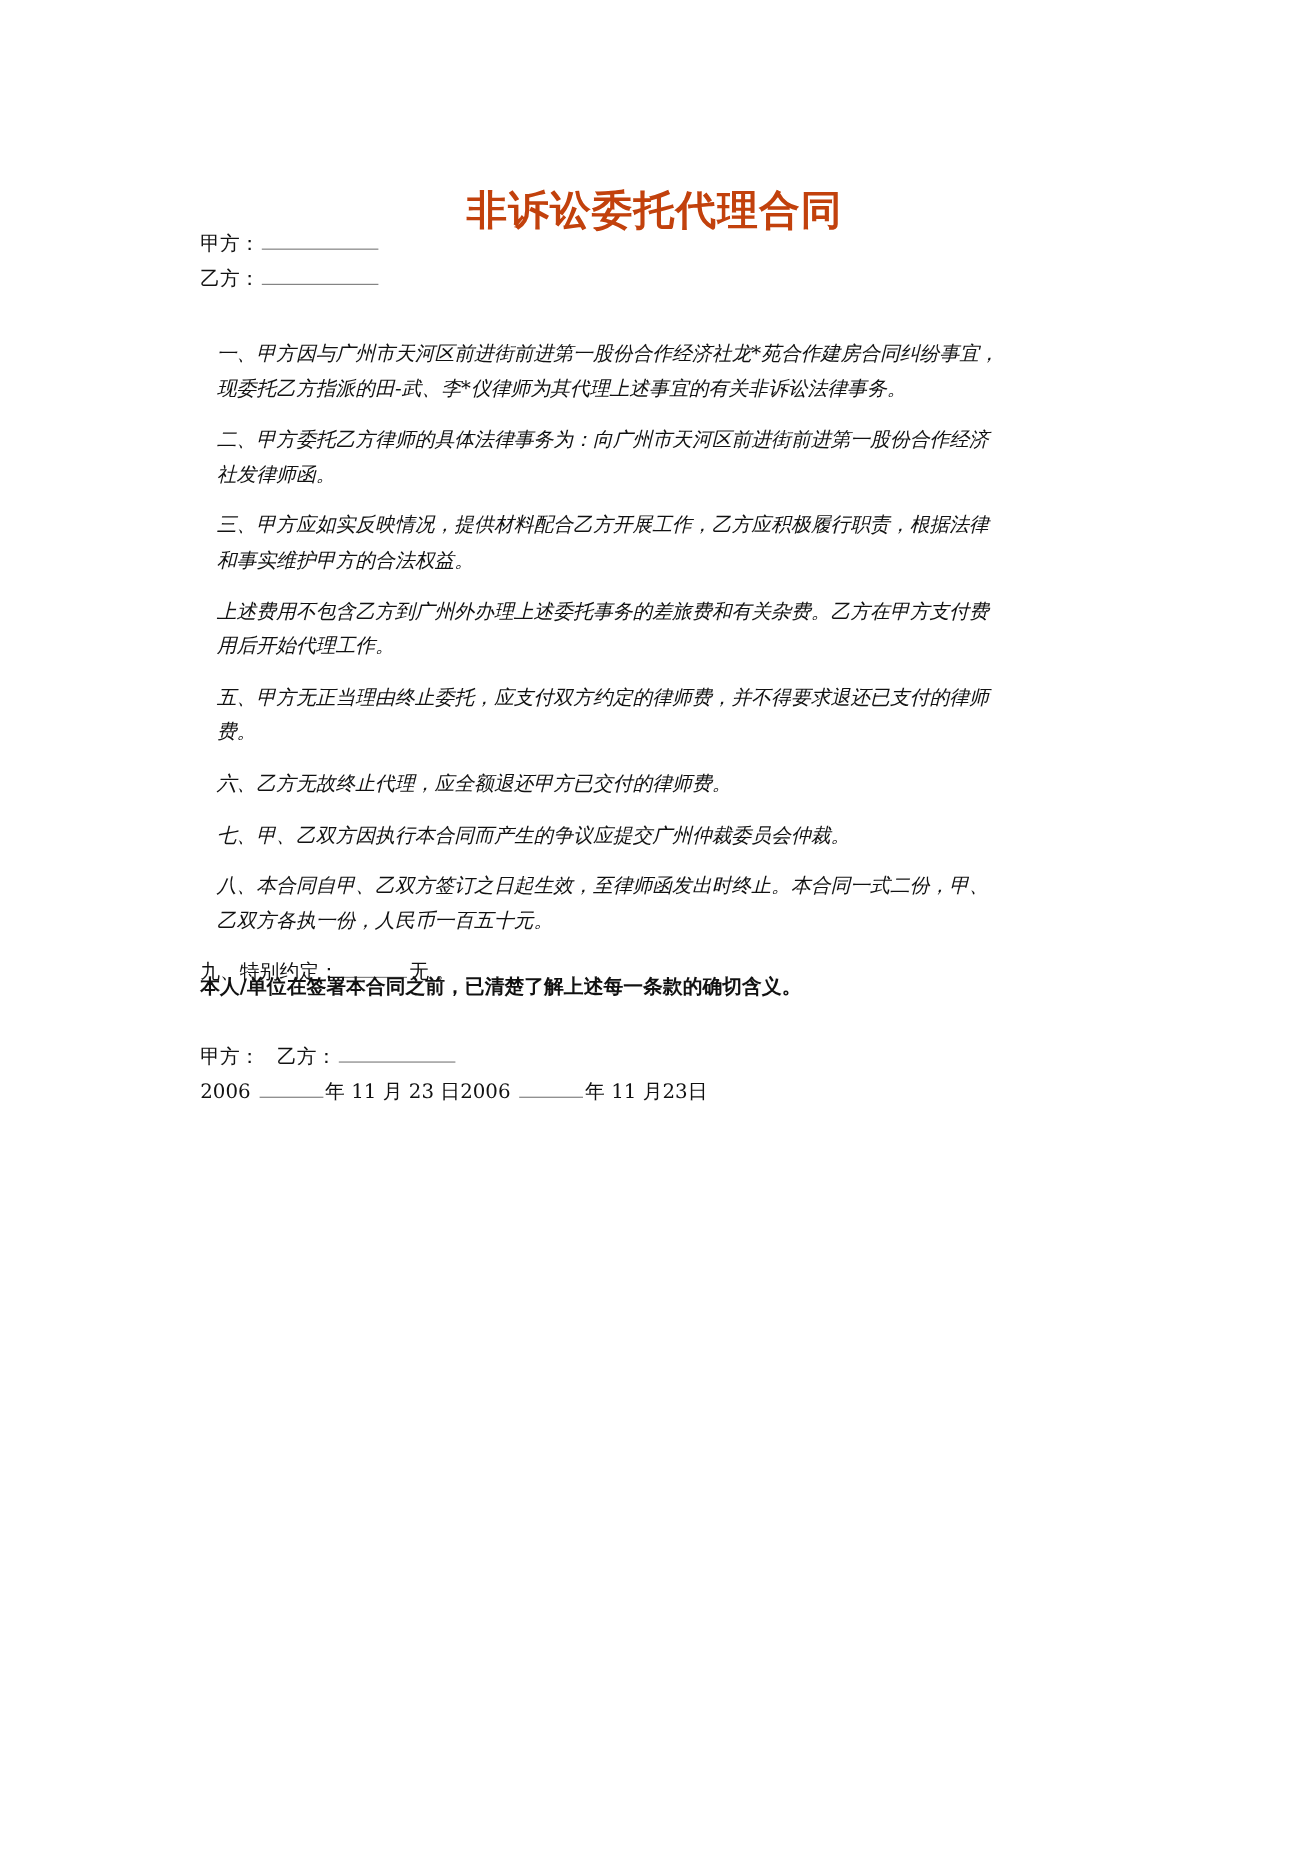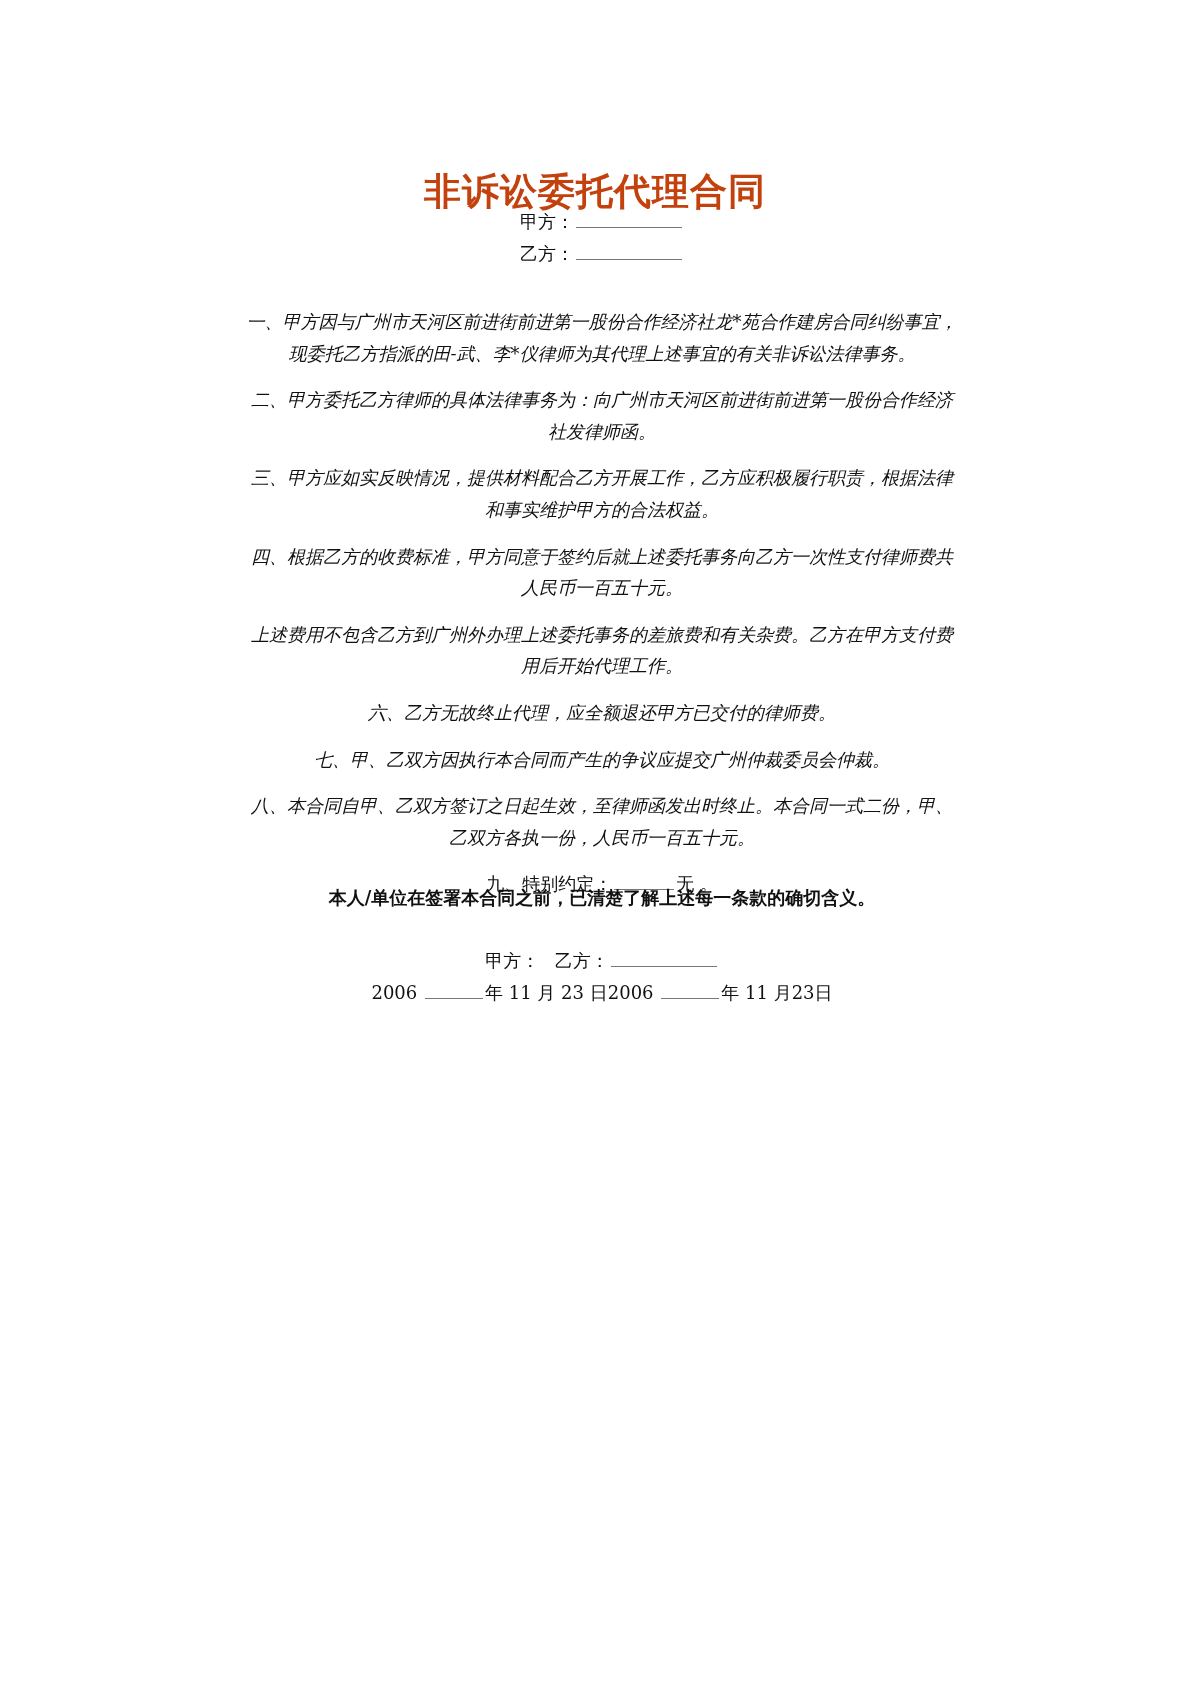--- a/index.html
+++ b/index.html
@@ -2,21 +2,21 @@
 <html><head>
   <meta charset="utf-8">
   <style>
     html, body { margin: 0; padding: 0; background: #ffffff; }
     body { width: 1190px; height: 1683px; position: relative; overflow: hidden;
            font-family: "DejaVu Serif", "Liberation Serif", serif; color: #111; }
     .title { position: absolute; left: 0; width: 1190px; top: 168px; text-align: center;
              font-family: "DejaVu Sans", "Liberation Sans", sans-serif; font-weight: bold;
              font-size: 37px; letter-spacing: 1px; line-height: 48px; color: #c2410c; }
     .block { position: absolute; left: 182px; width: 840px; font-size: 18px; line-height: 31.6px; }
-    .line { white-space: nowrap; height: 31.6px; text-align: center; }
+    .line { white-space: nowrap; height: 31.6px; }
     .blank { display: inline-block; border-bottom: 1px solid #777; vertical-align: baseline; height: 14px; margin: 0 2px; }
     .para { margin: 15px; font-style: italic; }
   </style>
 </head>
 <body>
 
 <div class="title">非诉讼委托代理合同</div>
 
 <div class="block" style="top:206px;">
   <div class="line">
@@ -34,26 +34,26 @@
   </div>
   <div class="para">
     <div class="line">二、甲方委托乙方律师的具体法律事务为：向广州市天河区前进街前进第一股份合作经济</div>
     <div class="line">社发律师函。</div>
   </div>
   <div class="para">
     <div class="line">三、甲方应如实反映情况，提供材料配合乙方开展工作，乙方应积极履行职责，根据法律</div>
     <div class="line">和事实维护甲方的合法权益。</div>
   </div>
   <div class="para">
-    <div class="line">四、根据乙方的收费标准，甲方同意于签约后就上述委托事务向乙方一次性支付律师费共</div>
-    <div class="line">人民币一百五十元。</div>
+    <div class="line">上述费用不包含乙方到广州外办理上述委托事务的差旅费和有关杂费。乙方在甲方支付费</div>
+    <div class="line">用后开始代理工作。</div>
   </div>
   <div class="para">
-    <div class="line">上述费用不包含乙方到广州外办理上述委托事务的差旅费和有关杂费。乙方在甲方支付费</div>
-    <div class="line">用后开始代理工作。</div>
+    <div class="line">五、甲方无正当理由终止委托，应支付双方约定的律师费，并不得要求退还已支付的律师</div>
+    <div class="line">费。</div>
   </div>
   <div class="para">
     <div class="line">六、乙方无故终止代理，应全额退还甲方已交付的律师费。</div>
   </div>
   <div class="para">
     <div class="line">七、甲、乙双方因执行本合同而产生的争议应提交广州仲裁委员会仲裁。</div>
   </div>
   <div class="para">
     <div class="line">八、本合同自甲、乙双方签订之日起生效，至律师函发出时终止。本合同一式二份，甲、</div>
     <div class="line">乙双方各执一份，人民币一百五十元。</div>

